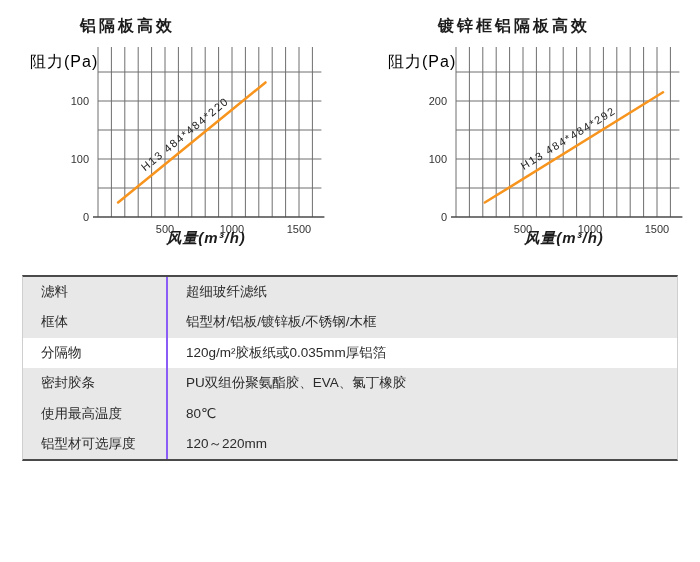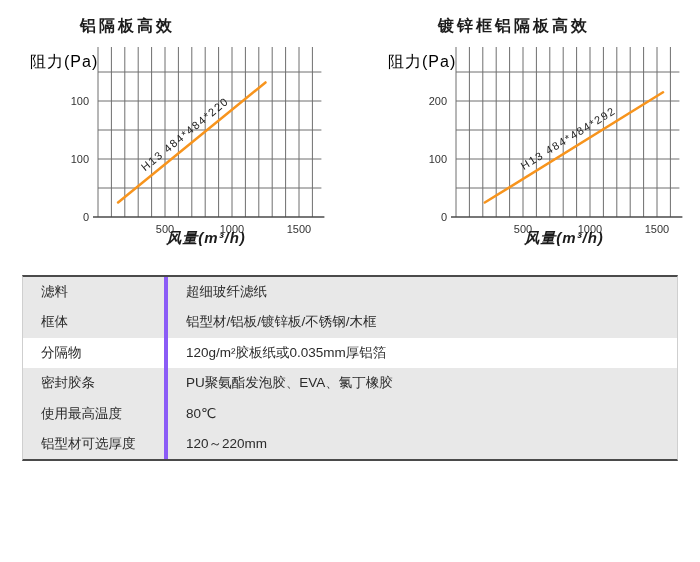--- a/index.html
+++ b/index.html
@@ -25,21 +25,21 @@
   }
   svg.chart-canvas{position:absolute;left:0;top:0;}
   .spec-table{
     position:absolute;left:22px;top:275px;width:656px;box-sizing:border-box;
     border-top:2px solid #4a4a4a;border-bottom:2px solid #4a4a4a;
     border-left:1px solid #cfcfcf;border-right:1px solid #cfcfcf;
     background:#ffffff;
   }
   .t-row{display:flex;height:30.4px;line-height:30.4px;background:#ffffff;font-size:13.5px;color:#2b2b2b;}
   .t-row.alt{background:#e8e8e8;}
-  .t-label{flex:none;width:145px;padding-left:18px;box-sizing:border-box;border-right:4px solid #8b5cf6;white-space:nowrap;overflow:hidden;}
+  .t-label{flex:none;width:145px;padding-left:18px;box-sizing:border-box;border-right:2px solid #8b5cf6;white-space:nowrap;overflow:hidden;}
   .t-value{flex:1;padding-left:18px;white-space:nowrap;overflow:hidden;}
 </style>
 </head>
 <body>
 
 <div>
 
   <div class="chart-block" id="chart-a">
     <div class="chart-title">铝隔板高效</div>
     <div class="y-axis-label">阻力(Pa)</div>
@@ -126,21 +126,21 @@
     <div class="t-row alt">
       <div class="t-label">框体</div>
       <div class="t-value">铝型材/铝板/镀锌板/不锈钢/木框</div>
     </div>
     <div class="t-row">
       <div class="t-label">分隔物</div>
       <div class="t-value">120g/m²胶板纸或0.035mm厚铝箔</div>
     </div>
     <div class="t-row alt">
       <div class="t-label">密封胶条</div>
-      <div class="t-value">PU聚氨酯发泡胶、EVA、氯丁橡胶</div>
+      <div class="t-value">PU双组份聚氨酯胶、EVA、氯丁橡胶</div>
     </div>
     <div class="t-row alt">
       <div class="t-label">使用最高温度</div>
       <div class="t-value">80℃</div>
     </div>
     <div class="t-row alt">
       <div class="t-label">铝型材可选厚度</div>
       <div class="t-value">120～220mm</div>
     </div>
   </div>

